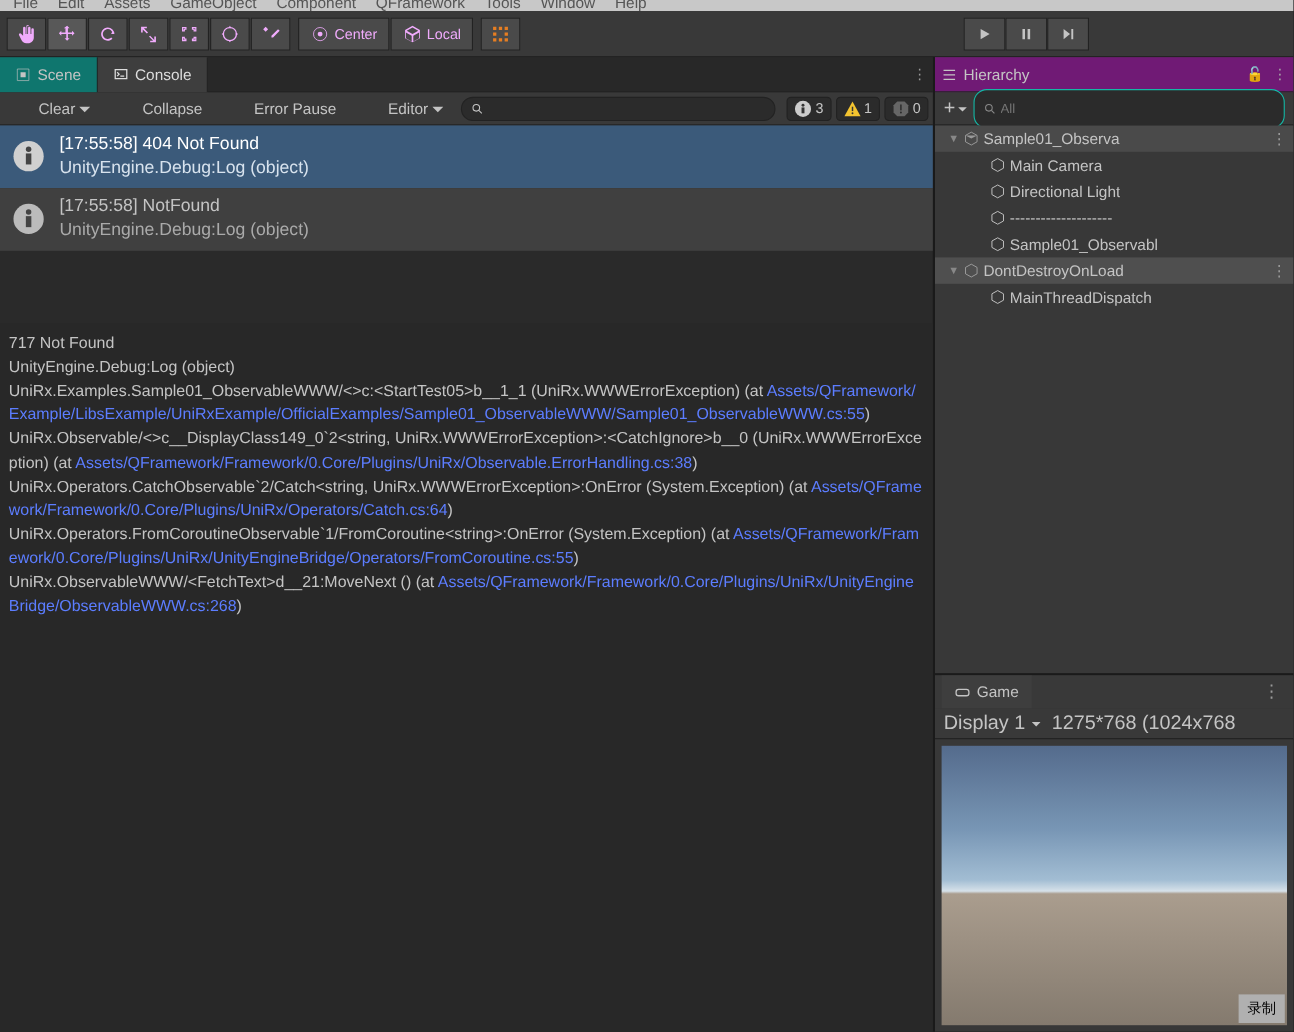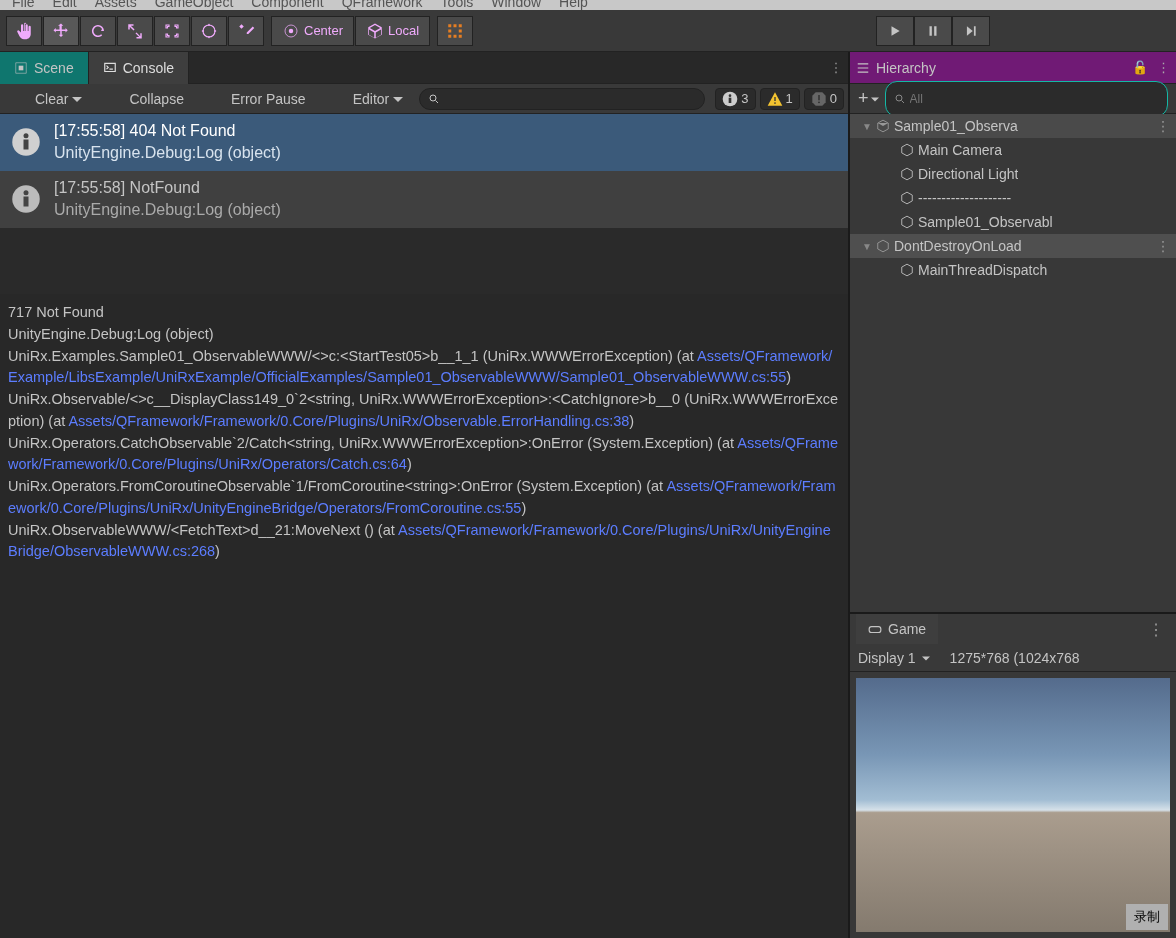--- a/index.html
+++ b/index.html
@@ -74,21 +74,21 @@
 .tree-row .label { white-space: nowrap; overflow: hidden; }
 .tree-row .ctx { margin-left: auto; padding: 0 6px; color: #999; }
 .indent1 { padding-left: 50px; }
 .indent0 { padding-left: 12px; }
 
 .game-panel { height: 326px; display: flex; flex-direction: column; border-top: 2px solid #1a1a1a; }
 .game-tabs { height: 30px; background: #393939; display: flex; align-items: center; padding: 0 6px; }
 .game-tab { display: flex; align-items: center; gap: 6px; background: #3e3e3e; padding: 14px 12px; height: 30px; font-size: 14px; }
 .game-tab svg { width: 14px; height: 14px; }
 .game-ctx { margin-left: auto; font-size: 16px; color: #999; cursor: pointer; padding: 0 6px; }
-.game-toolbar { height: 28px; background: #393939; display: flex; align-items: center; gap: 20px; padding: 0 8px; font-size: 14px; border-bottom: 1px solid #222; }
+.game-toolbar { height: 28px; background: #393939; display: flex; align-items: center; gap: 10px; padding: 0 8px; font-size: 18px; border-bottom: 1px solid #222; }
 .game-dropdown { display: flex; align-items: center; gap: 6px; cursor: pointer; }
 .game-dropdown svg { width: 8px; height: 8px; }
 .game-view { flex: 1; background: linear-gradient(to bottom, #546b8c 0%, #7896b5 30%, #a2bdd3 48%, #d6e1e9 52%, #aa9d8e 53%, #847a6e 100%); margin: 6px; }
 .record-btn { position: absolute; right: 8px; bottom: 8px; background: #b0b0b0; color: #000; padding: 4px 8px; font-size: 13px; }
 
 svg { fill: currentColor; }
 </style>
 </head>
 <body>
 

